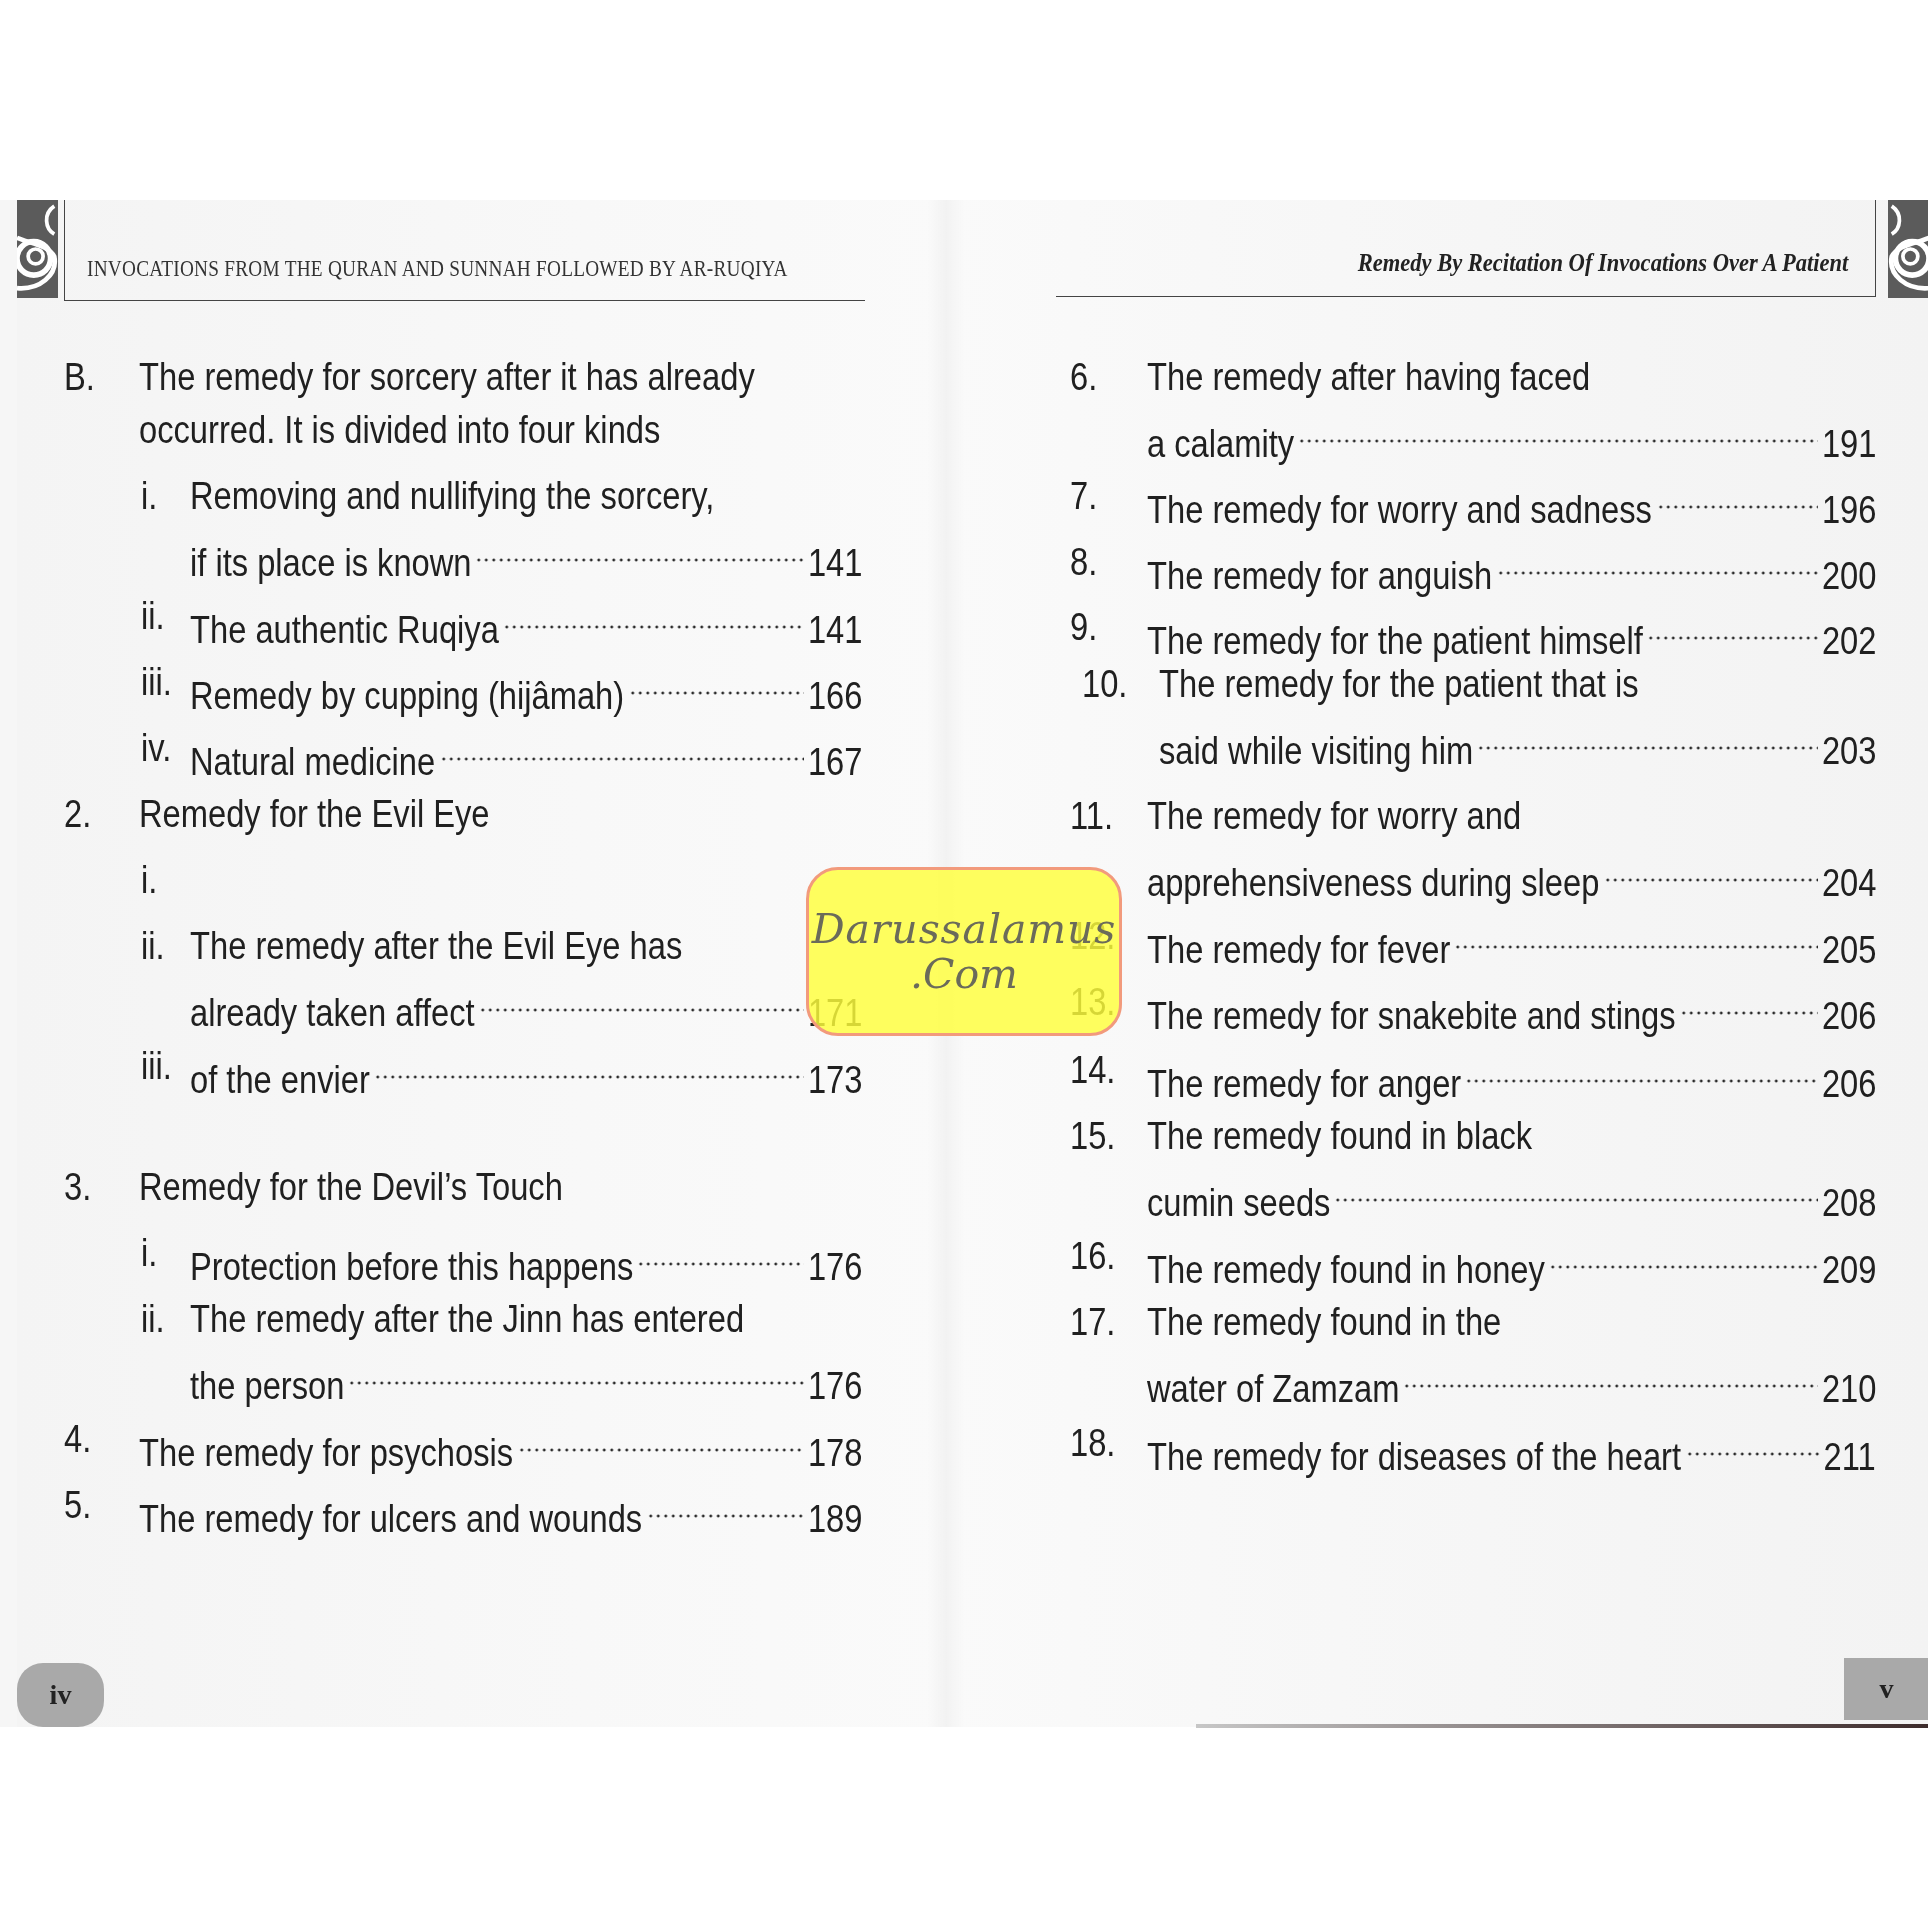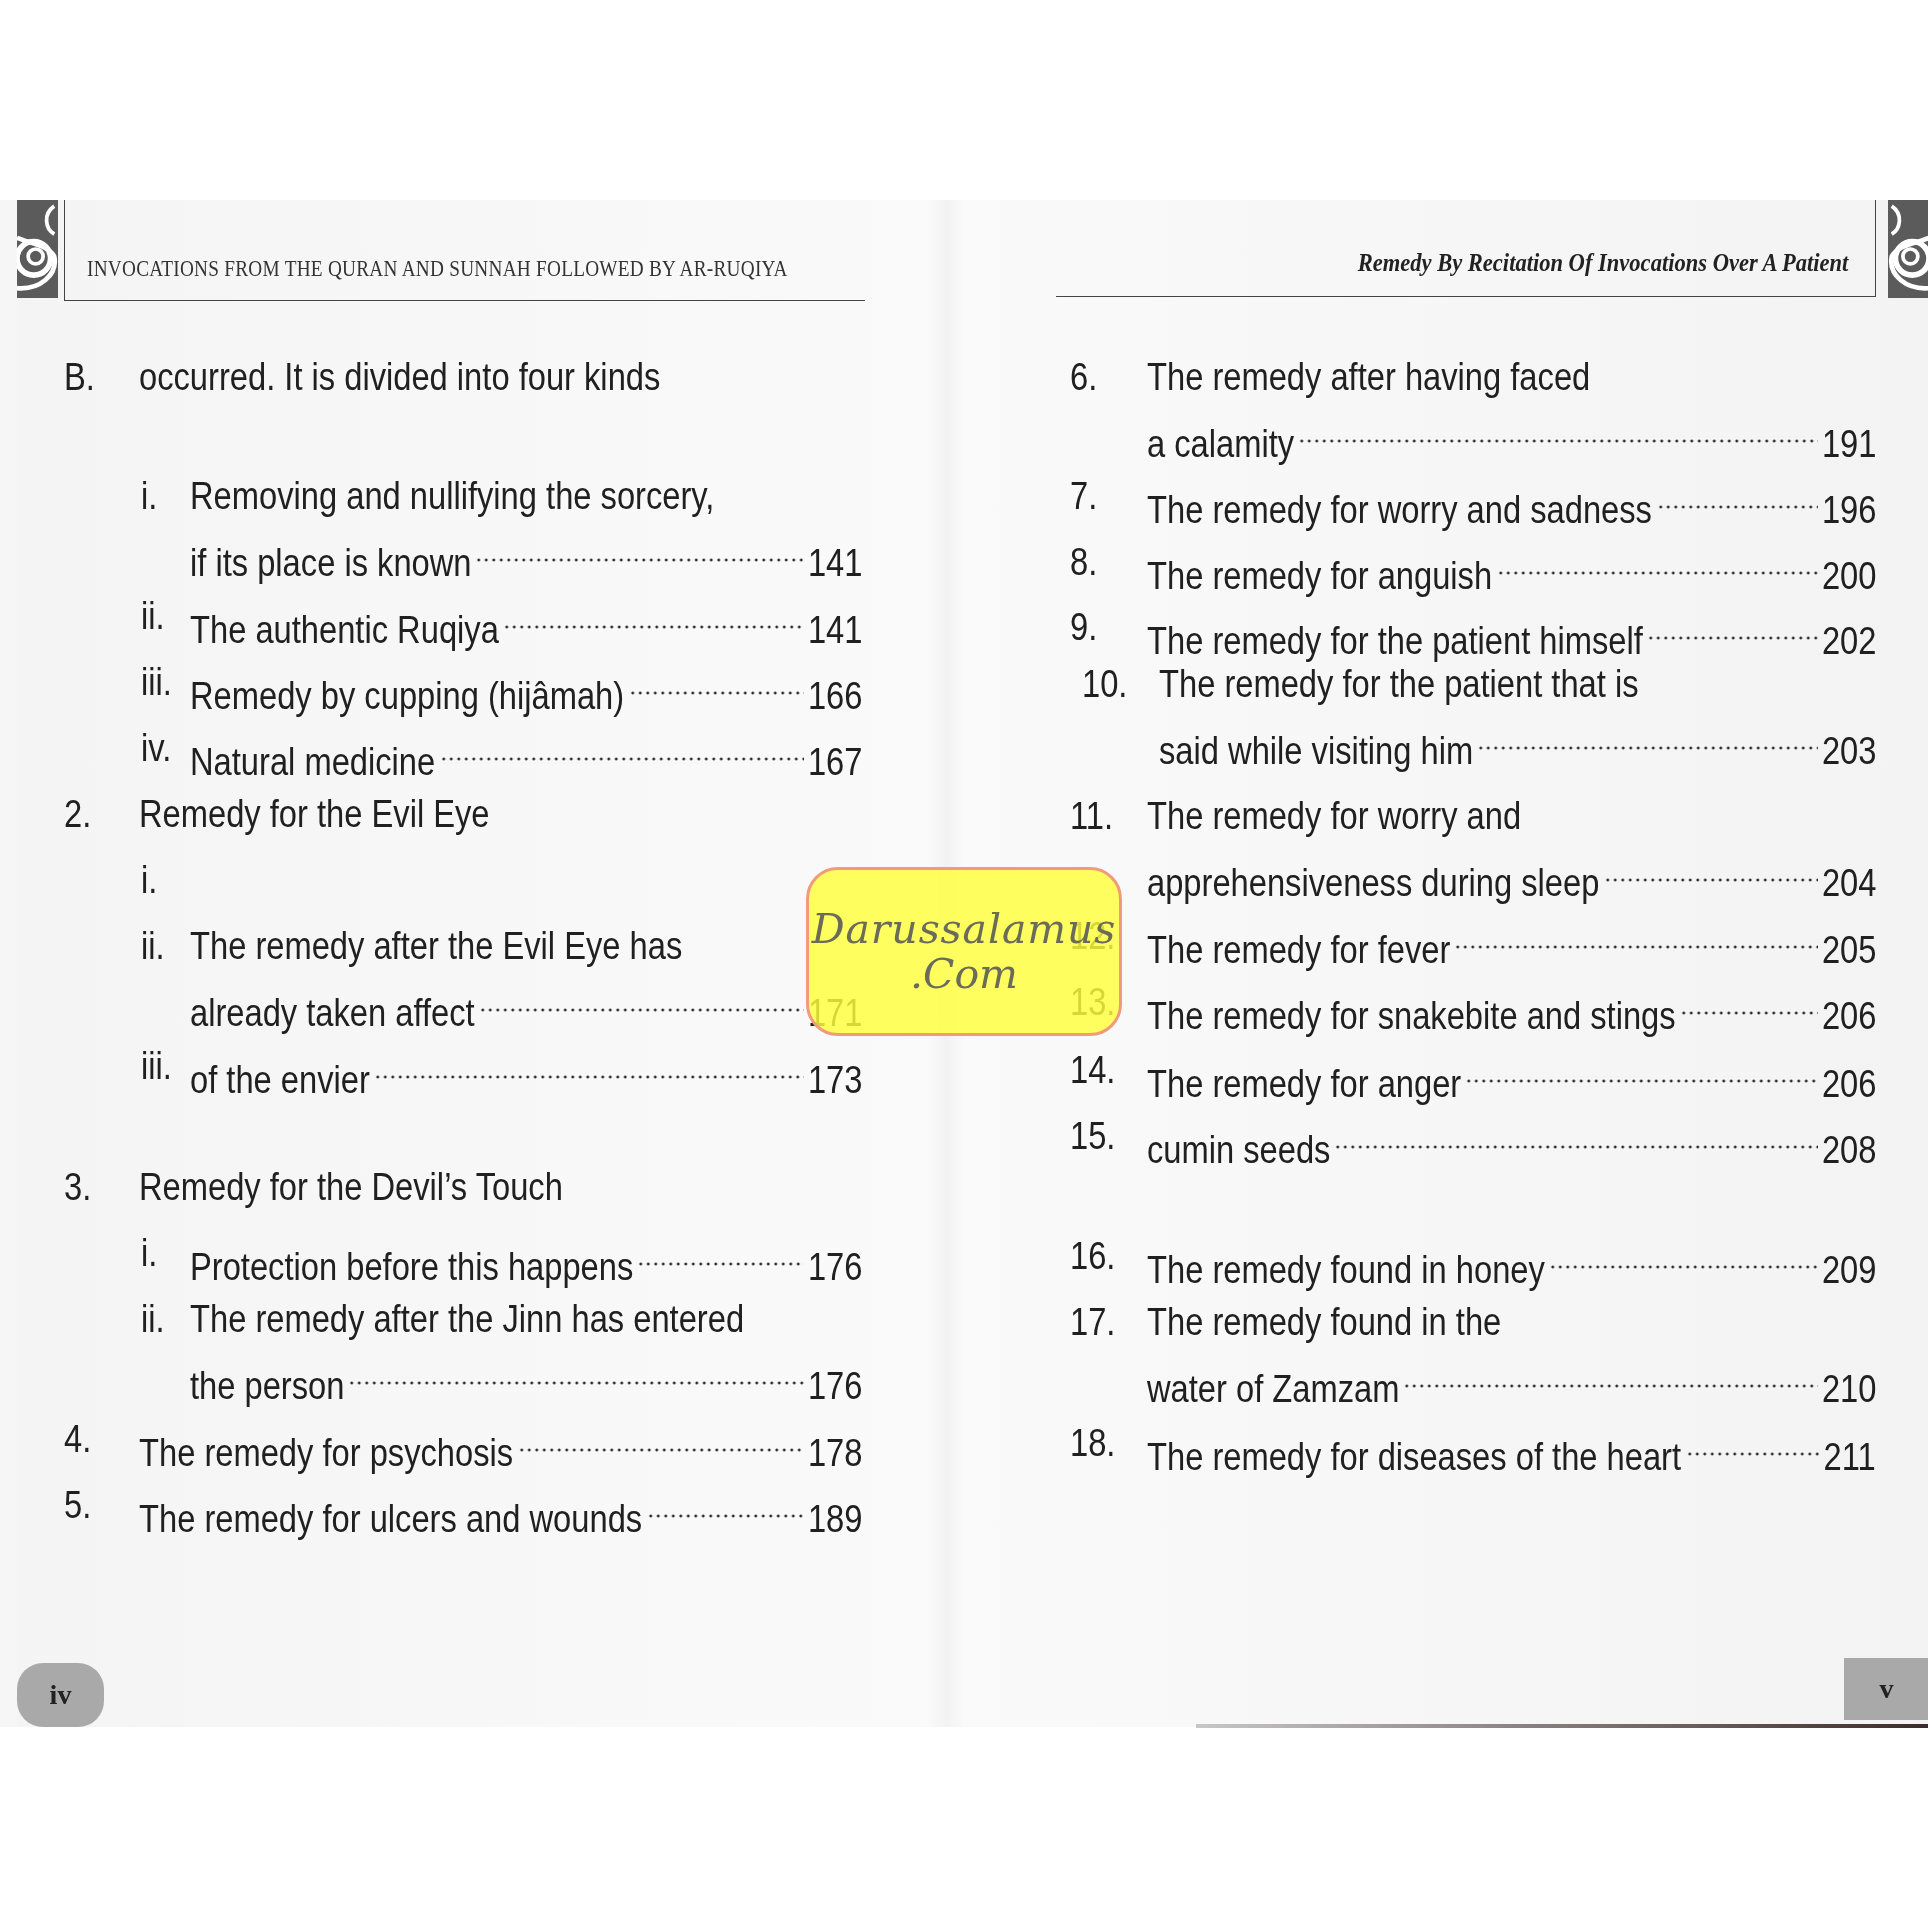--- a/index.html
+++ b/index.html
@@ -84,20 +84,23 @@
       </svg>
     </div>
     <div class="hdr-frame-left"></div>
     <div class="hdr-title-left">INVOCATIONS FROM THE QURAN AND SUNNAH FOLLOWED BY AR-RUQIYA</div>
 
     <div class="toc toc-left" id="toc-left">
         <div class="entry" style="top: 0px; height: 105px;">
           <span class="num" style="left: 0px; transform: scaleX(0.86); transform-origin: left center;">B.</span>
           <div class="lines" style="left: 75px;">
             <div class="line">
+              <span class="txt" style="margin-right: -100px;">The remedy for sorcery after it has already</span>
+            </div>
+            <div class="line">
               <span class="txt" style="margin-right: -84px;">occurred. It is divided into four kinds</span>
             </div>
           </div>
         </div>
         <div class="entry" style="top: 119px; height: 105px;">
           <span class="num" style="left: 77px; transform: scaleX(0.86); transform-origin: left center;">i.</span>
           <div class="lines" style="left: 126px;">
             <div class="line">
               <span class="txt" style="margin-right: -85px;">Removing and nullifying the sorcery,</span>
             </div>
@@ -337,20 +340,23 @@
               <span class="txt" style="margin-right: -51px;">The remedy for anger</span>
               <span class="leader"></span>
               <span class="pg" style="margin-left: -9px;">206</span>
             </div>
           </div>
         </div>
         <div class="entry" style="top: 759px; height: 105px;">
           <span class="num" style="left: 0px; transform: scaleX(0.86); transform-origin: left center;">15.</span>
           <div class="lines" style="left: 77px;">
             <div class="line">
+              <span class="txt" style="margin-right: -62px;">The remedy found in black</span>
+            </div>
+            <div class="line">
               <span class="txt" style="margin-right: -30px;">cumin seeds</span>
               <span class="leader"></span>
               <span class="pg" style="margin-left: -9px;">208</span>
             </div>
           </div>
         </div>
         <div class="entry" style="top: 879px; height: 53px;">
           <span class="num" style="left: 0px; transform: scaleX(0.86); transform-origin: left center;">16.</span>
           <div class="lines" style="left: 77px;">
             <div class="line">

